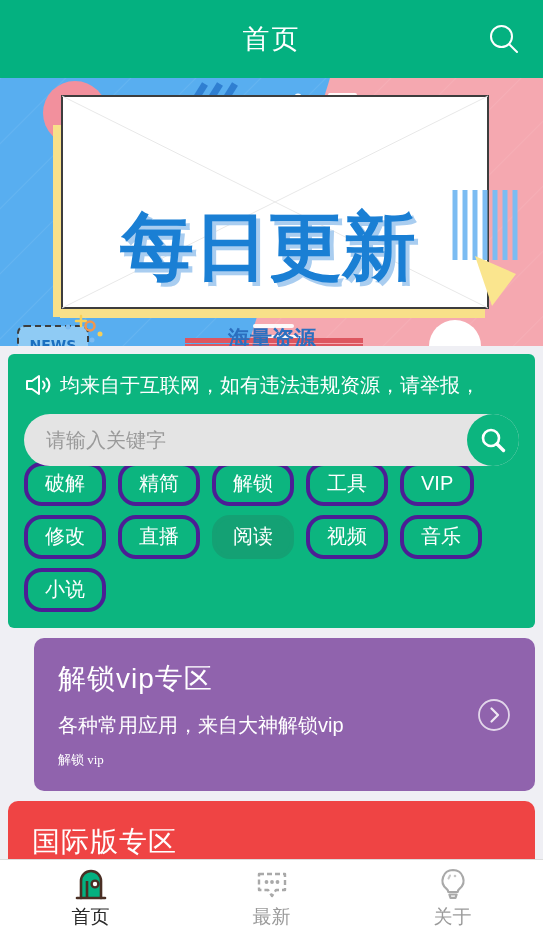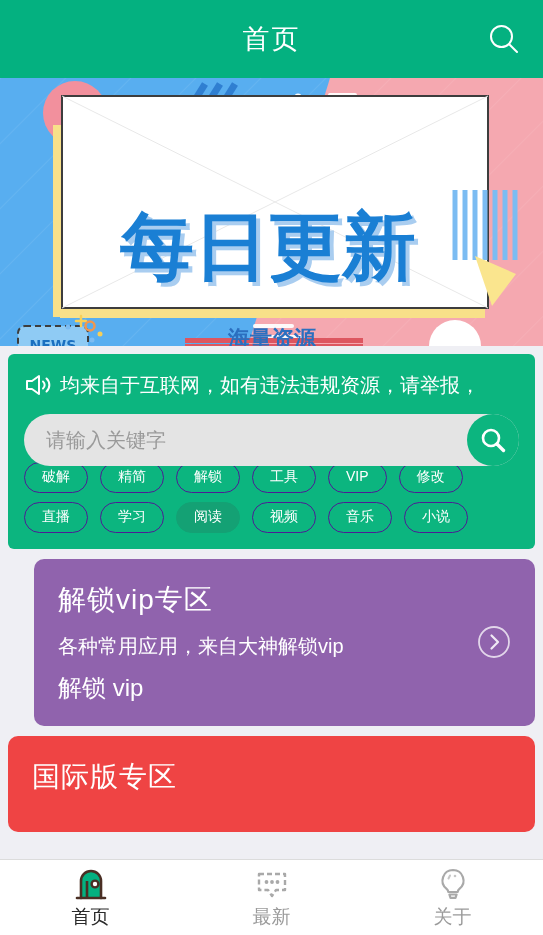--- a/index.html
+++ b/index.html
@@ -51,34 +51,34 @@
   .search-input::placeholder { color: #9a9a9a; }
   .search-btn {
     position: absolute; right: 0; top: 0; width: 52px; height: 52px;
     border-radius: 50%; background: #0cb57f; border: none; cursor: pointer;
     display: flex; align-items: center; justify-content: center;
   }
 
   
   .chips { margin: 12px 0 0 0; display: flex; flex-wrap: wrap; gap: 9px 12px; }
   .chip {
-    border: 1px solid #4c1d95; border-radius: 18px;
-    color: #ffffff; font-size: 14px; padding: 5px 17px 7px 17px;
+    border: 4px solid #4c1d95; border-radius: 18px;
+    color: #ffffff; font-size: 20px; padding: 5px 17px 7px 17px;
     background: transparent; cursor: pointer; line-height: 1.2;
   }
   .chip.selected { background: #14a174; border-color: #14a174; }
 
   
   .card {
     margin: 10px 8px 0 8px; border-radius: 10px; position: relative;
     padding: 22px 24px 22px 24px; color: #ffffff;
   }
   .card-title { font-size: 28px; margin-bottom: 14px; letter-spacing: 1px; }
   .card-desc { font-size: 20px; margin-bottom: 12px; }
-  .card-tag { font-size: 24px; }
+  .card-tag { font-size: 13px; font-family: Liberation Serif, serif; }
   .card-arrow {
     position: absolute; right: 24px; top: 50%; transform: translateY(-50%);
     width: 34px; height: 34px; cursor: pointer;
   }
   .card-purple { background: #9063ad; margin-left: 34px; }
   .card-red { background: #d34774; }
 
   
   .tabbar {
     flex: 0 0 76px; height: 76px; background: #ffffff;
@@ -236,21 +236,20 @@
       </div>
 
       <div class="chips" id="chip-list">
           <button class="chip">破解</button>
           <button class="chip">精简</button>
           <button class="chip">解锁</button>
           <button class="chip">工具</button>
           <button class="chip">VIP</button>
           <button class="chip">修改</button>
           <button class="chip">直播</button>
-          <button class="chip">学习</button>
           <button class="chip selected">阅读</button>
           <button class="chip">视频</button>
           <button class="chip">音乐</button>
           <button class="chip">小说</button>
         </div>
     </div>
 
     <div id="card-list">
         <div class="card card-purple" style="background: rgb(144, 99, 173);">
           <div class="card-title">解锁vip专区</div>

